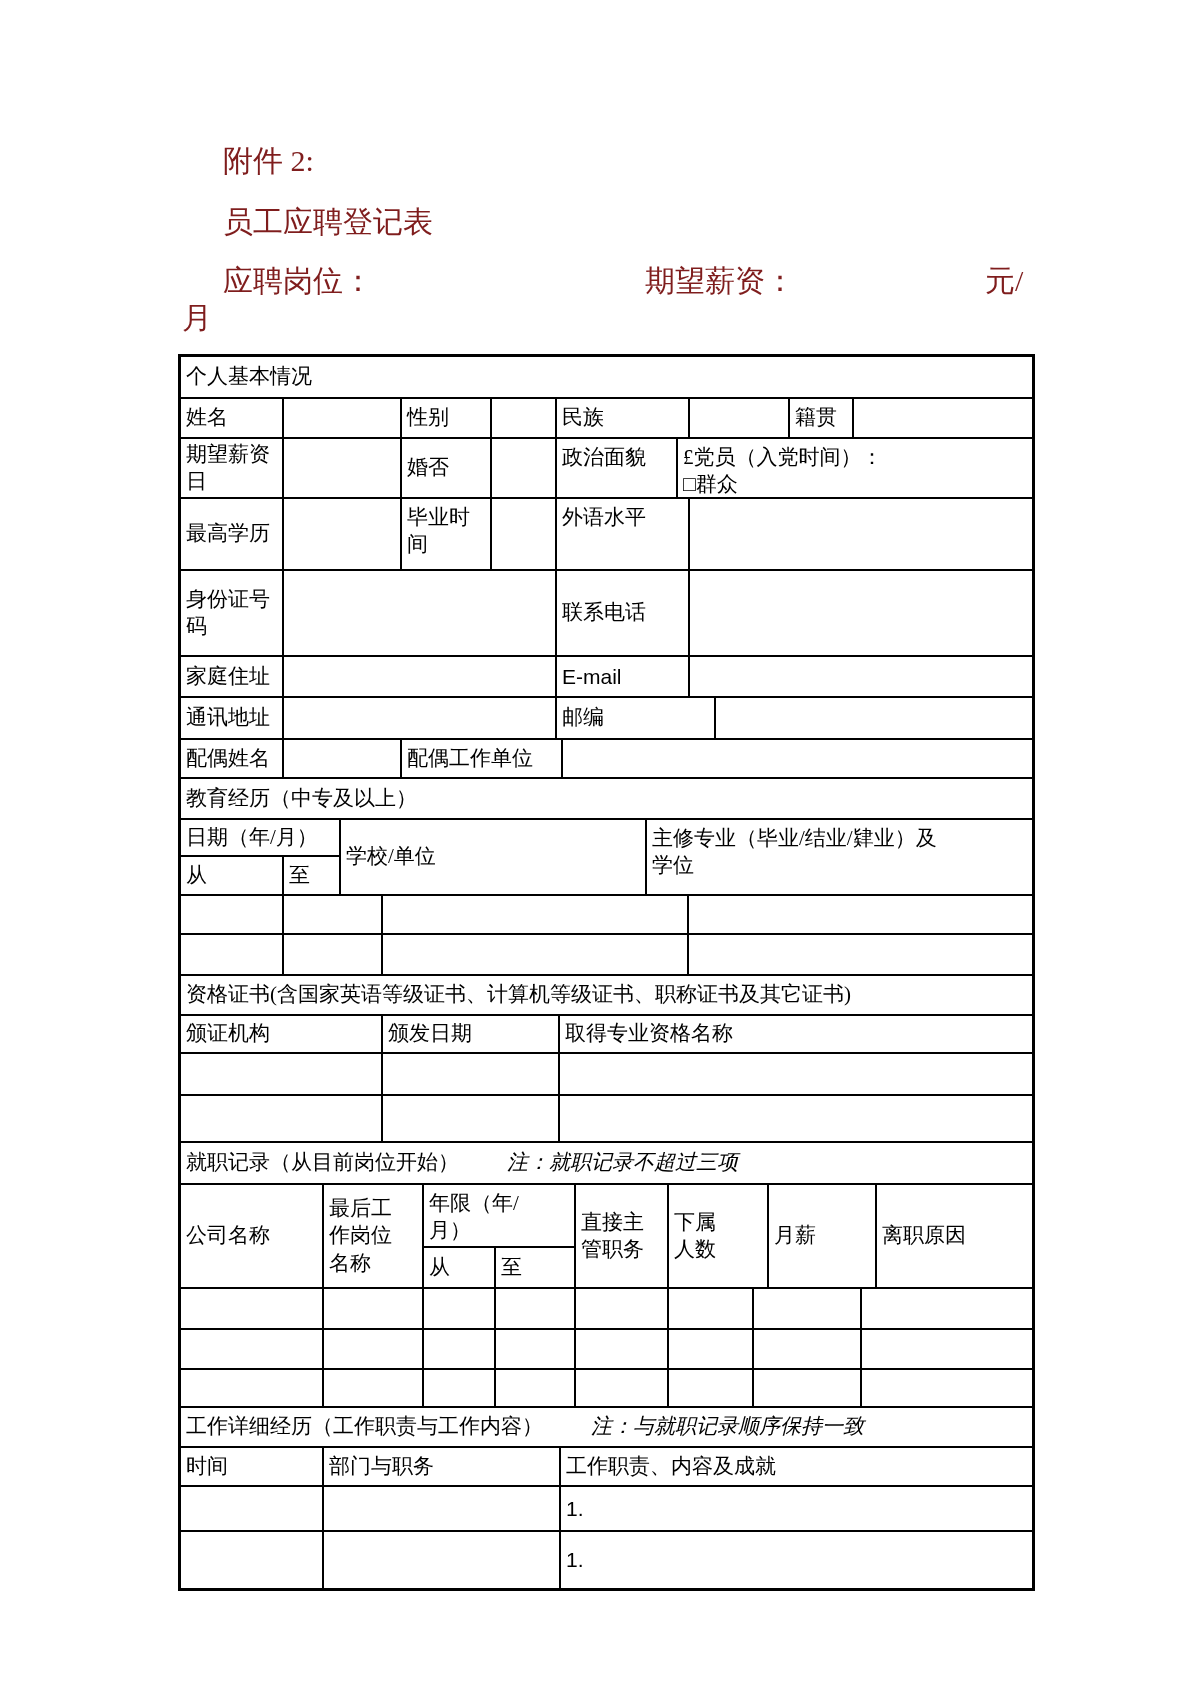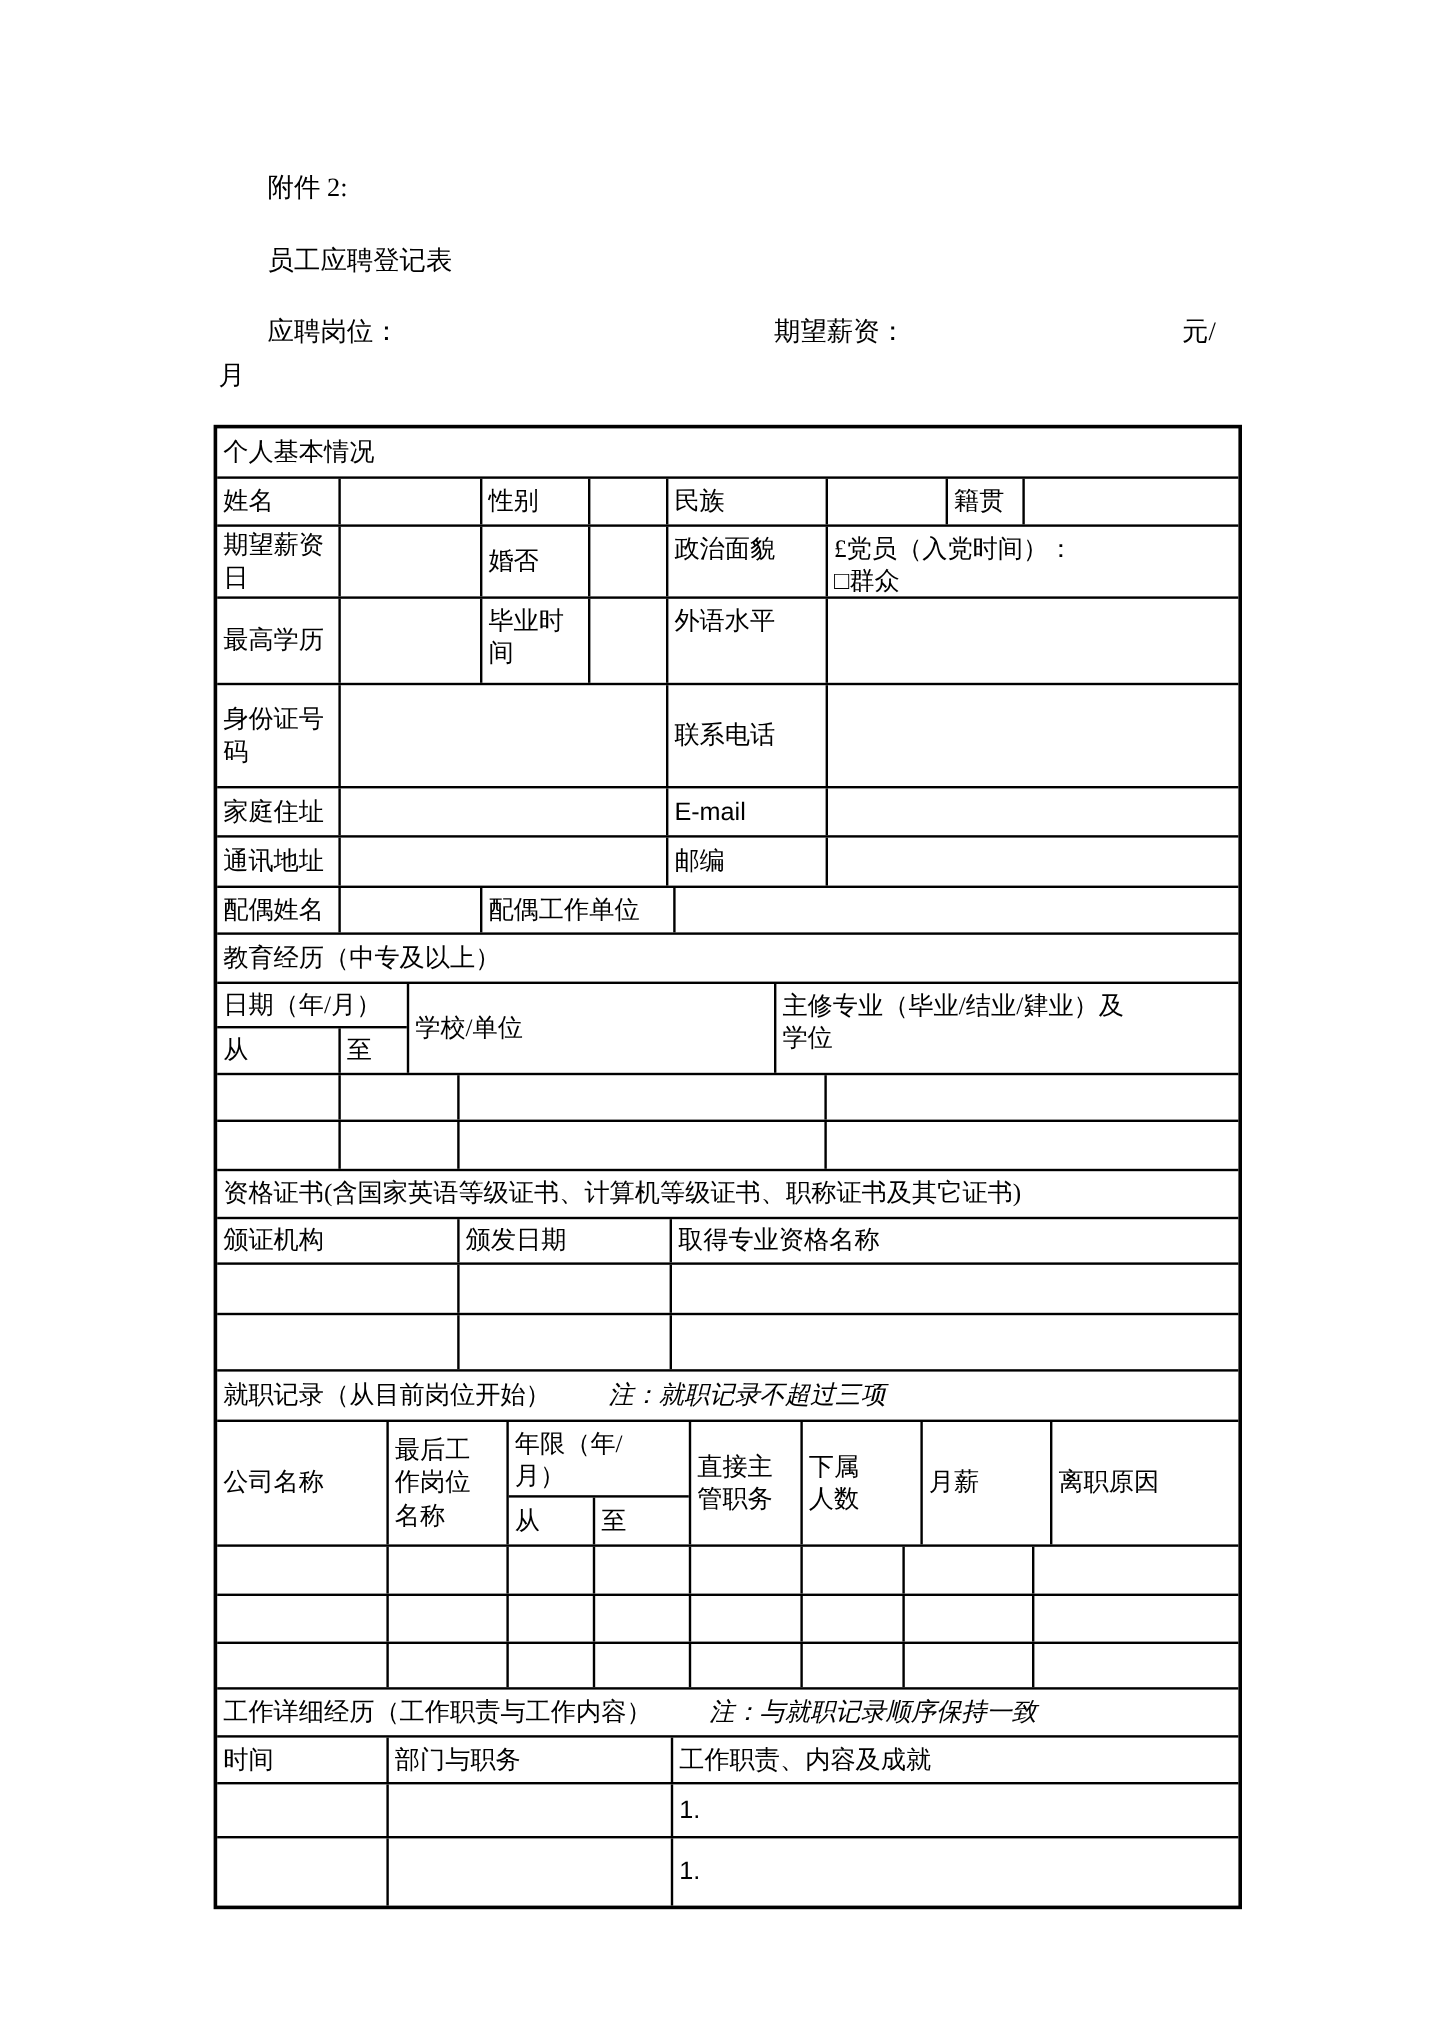--- a/index.html
+++ b/index.html
@@ -4,21 +4,21 @@
 <style>
   html,body{margin:0;padding:0;background:#ffffff;}
   .page{
     position:relative;
     width:1199px;height:1696px;
     background:#ffffff;
     font-family:"Liberation Serif","DejaVu Serif",serif;
     color:#000000;
     overflow:hidden;
   }
-  .hdr{position:absolute;font-size:22px;line-height:1.25;color:#000000;}
+  .hdr{position:absolute;font-size:30px;line-height:1.25;color:#7f1d1d;}
   .form-table{
     position:absolute;left:178px;top:354px;width:851px;
     border:3px solid #000;
     box-sizing:content-box;
     background:#fff;
   }
   .row{display:flex;border-bottom:2px solid #000;box-sizing:border-box;align-items:stretch;}
   .row:last-child{border-bottom:none;}
   .c{
     border-right:2px solid #000;
@@ -67,21 +67,21 @@
       <div class="c" style="width:64px">籍贯</div>
       <div class="c"></div>
     </div>
 
     <div class="row" style="height:60px">
       <div class="c" style="width:103px">期望薪资
 日</div>
       <div class="c" style="width:118px"></div>
       <div class="c" style="width:90px">婚否</div>
       <div class="c" style="width:65px"></div>
-      <div class="c top" style="width:133px">政治面貌</div>
+      <div class="c top" style="width:121px">政治面貌</div>
       <div class="c top">£党员（入党时间）：
 □群众</div>
     </div>
 
     <div class="row" style="height:72px">
       <div class="c" style="width:103px">最高学历</div>
       <div class="c" style="width:118px"></div>
       <div class="c top" style="width:90px">毕业时
 间</div>
       <div class="c" style="width:65px"></div>
@@ -100,21 +100,21 @@
     <div class="row" style="height:41px">
       <div class="c" style="width:103px">家庭住址</div>
       <div class="c" style="width:273px"></div>
       <div class="c sans" style="width:133px">E-mail</div>
       <div class="c"></div>
     </div>
 
     <div class="row" style="height:42px">
       <div class="c" style="width:103px">通讯地址</div>
       <div class="c" style="width:273px"></div>
-      <div class="c" style="width:133px">邮编</div>
+      <div class="c" style="width:159px">邮编</div>
       <div class="c"></div>
     </div>
 
     <div class="row" style="height:39px">
       <div class="c" style="width:103px">配偶姓名</div>
       <div class="c" style="width:118px"></div>
       <div class="c" style="width:161px">配偶工作单位</div>
       <div class="c"></div>
     </div>
 

